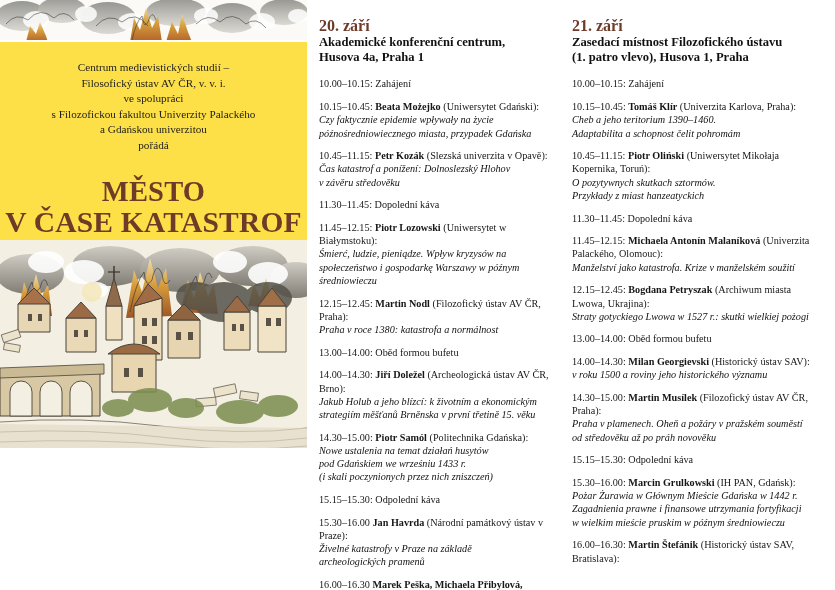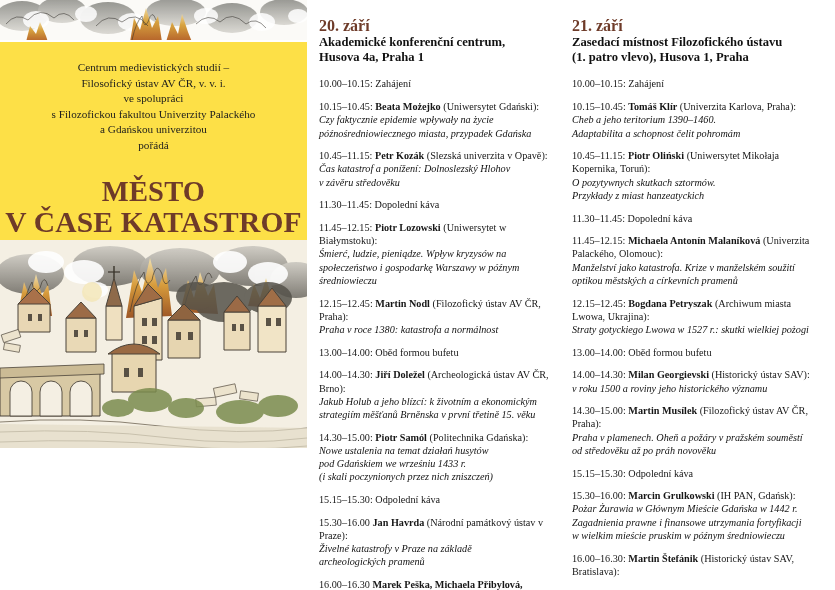--- a/index.html
+++ b/index.html
@@ -513,21 +513,20 @@
             <div>Przykłady z miast hanzeatyckich</div>
           </div>
         </div>
         <div class="item break">
           <div class="item-head"><span>11.30–11.45:</span><span> Dopolední káva</span></div>
         </div>
         <div class="item">
           <div class="item-head"><span>11.45–12.15:</span><b> Michaela Antonín Malaníková</b><span> (Univerzita</span><br><span>Palackého, Olomouc):</span></div>
           <div class="item-title">
             <div>Manželství jako katastrofa. Krize v manželském soužití</div>
-            <div>optikou městských a církevních pramenů</div>
           </div>
         </div>
         <div class="item">
           <div class="item-head"><span>12.15–12.45:</span><b> Bogdana Petryszak</b><span> (Archiwum miasta</span><br><span>Lwowa, Ukrajina):</span></div>
           <div class="item-title">
             <div>Straty gotyckiego Lwowa w 1527 r.: skutki wielkiej pożogi</div>
           </div>
         </div>
         <div class="item break">
           <div class="item-head"><span>13.00–14.00:</span><span> Oběd formou bufetu</span></div>

